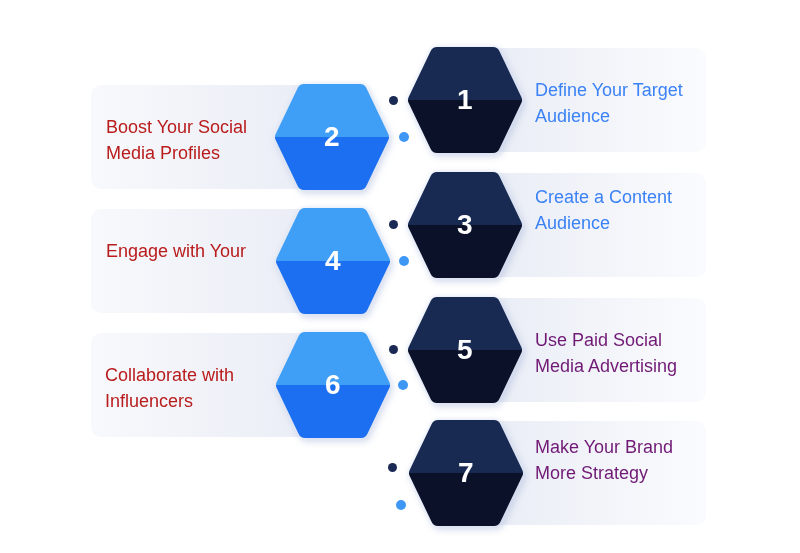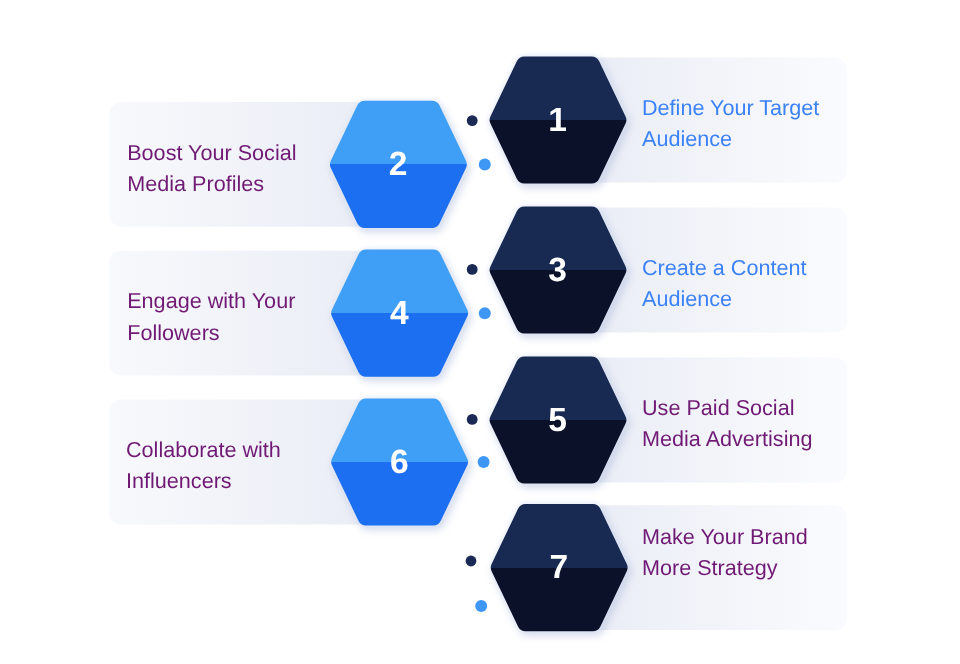--- a/index.html
+++ b/index.html
@@ -13,21 +13,21 @@
   .hex{
     position:absolute;width:118px;height:110px;
     filter:drop-shadow(0 0 2px #e3eafa) drop-shadow(2px 3px 3px rgba(130,150,200,0.35));
   }
   .num{
     position:absolute;width:118px;height:40px;line-height:40px;text-align:center;
     font-size:28px;font-weight:700;color:#ffffff;letter-spacing:0.5px;
   }
   .label{position:absolute;width:185px;font-size:18px;line-height:26px;font-weight:400;}
   .c-dark{color:#3b82f6;}
-  .c-gray{color:#701a75;}
+  .c-gray{color:#b91c1c;}
   .c-navy{color:#701a75;}
   .dot{position:absolute;border-radius:50%;}
   .dot-navy{width:9px;height:9px;background:#1b2a55;}
   .dot-blue{width:10px;height:10px;background:#3f97f5;}
 </style>
 </head>
 <body>
 
 <div class="canvas">
 
@@ -80,32 +80,31 @@
   <div class="num" style="left:273px;top:117px">2</div>
   <div class="label c-gray" style="left:106px;top:114px;width:175px">
     <div>Boost Your Social</div>
     <div>Media Profiles</div>
   </div>
 
   <svg class="hex" style="left:406px;top:170px" viewBox="0 0 118 110">
     <polygon points="31,9 87,9 109,55 87,101 31,101 9,55" fill="url(#gNavy)" stroke="url(#gNavy)" stroke-width="14" stroke-linejoin="round"></polygon>
   </svg>
   <div class="num" style="left:406px;top:205px">3</div>
-  <div class="label c-dark" style="left:535px;top:210px">
+  <div class="label c-dark" style="left:535px;top:184px">
     <div>Create a Content</div>
     <div>Audience</div>
   </div>
 
   <svg class="hex" style="left:274px;top:206px" viewBox="0 0 118 110">
     <polygon points="31,9 87,9 109,55 87,101 31,101 9,55" fill="url(#gBlue)" stroke="url(#gBlue)" stroke-width="14" stroke-linejoin="round"></polygon>
   </svg>
   <div class="num" style="left:274px;top:241px">4</div>
   <div class="label c-gray" style="left:106px;top:238px;width:175px">
     <div>Engage with Your</div>
-    <div>Followers</div>
   </div>
 
   <svg class="hex" style="left:406px;top:295px" viewBox="0 0 118 110">
     <polygon points="31,9 87,9 109,55 87,101 31,101 9,55" fill="url(#gNavy)" stroke="url(#gNavy)" stroke-width="14" stroke-linejoin="round"></polygon>
   </svg>
   <div class="num" style="left:406px;top:330px">5</div>
   <div class="label c-navy" style="left:535px;top:327px">
     <div>Use Paid Social</div>
     <div>Media Advertising</div>
   </div>

